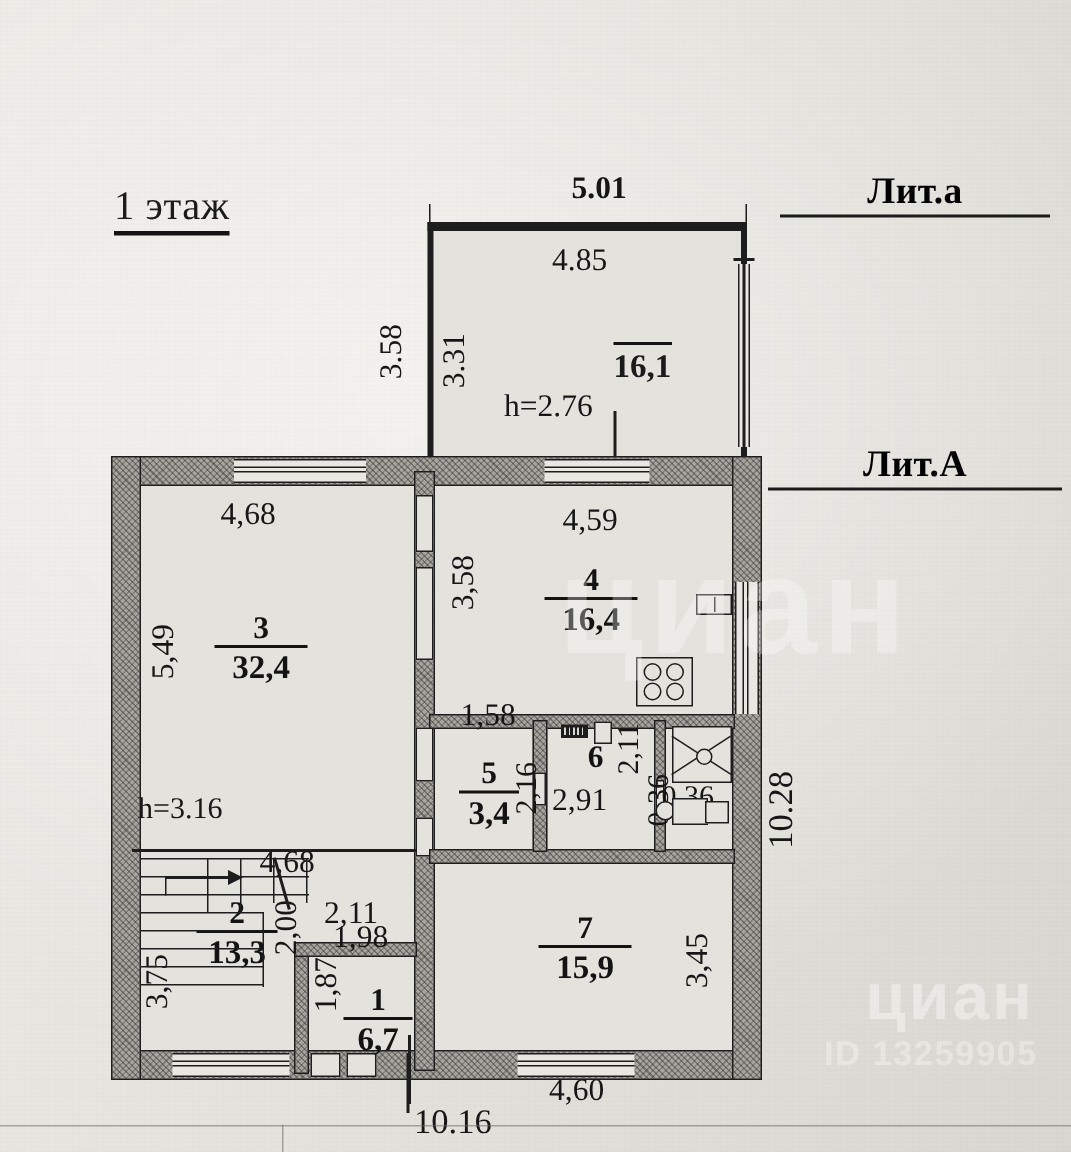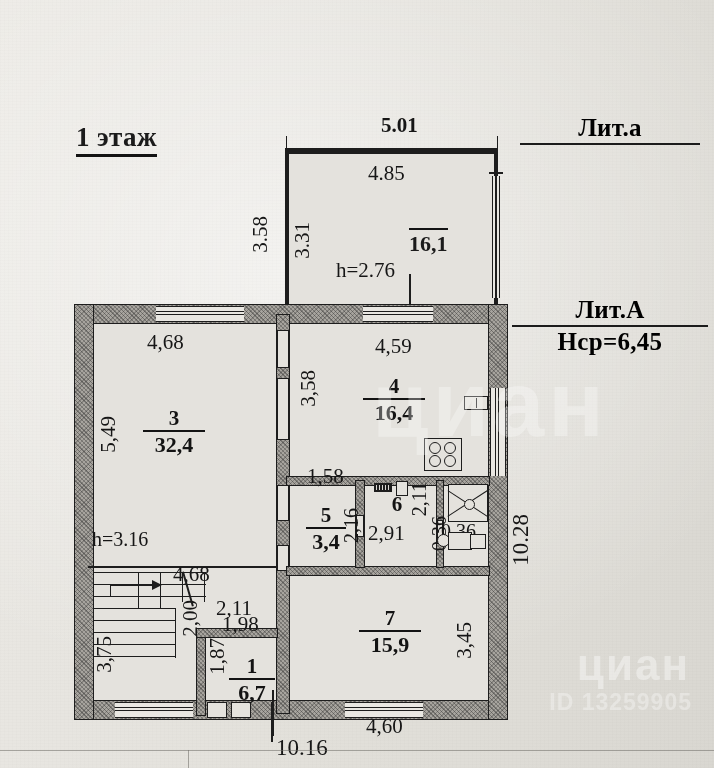--- a/index.html
+++ b/index.html
@@ -26,21 +26,21 @@
       repeating-linear-gradient(90deg, rgba(0,0,0,.04) 0 1px, rgba(255,255,255,0) 1px 4px);
   }
 
   
   .t{position:absolute;white-space:nowrap;color:#1b1b1b;}
   .serif{font-family:"Liberation Serif", serif;}
   .rot{writing-mode:vertical-rl;transform:rotate(180deg);}
 
   
   #title{
-    left:76px;top:122px;font-size:27px;font-weight:bold;
+    left:76px;top:122px;font-size:27px;font-weight:normal;
     letter-spacing:.4px;
     border-bottom:3px solid #131313;padding-bottom:1px;
     font-family:"Liberation Serif", serif;
   }
 
   
   .litblock{position:absolute;text-align:center;}
   .litblock .lt{font-size:25px;font-weight:bold;line-height:1.05;letter-spacing:.3px;}
   .litblock .lh{font-size:25px;font-weight:bold;line-height:1.12;letter-spacing:.3px;}
   .litblock .ln{border-top:2px solid #1b1b1b;margin:2px 0 1px 0;}
@@ -128,21 +128,20 @@
   <div class="t serif" id="title">1 этаж</div>
 
   <div class="litblock" style="left:520px;top:115px;width:180px;">
     <div class="lt">Лит.а</div>
     <div class="ln"></div>
   </div>
 
   <div class="litblock" style="left:512px;top:297px;width:196px;">
     <div class="lt">Лит.А</div>
     <div class="ln"></div>
-    <div class="lh">Hср=6,45</div>
   </div>
 
   <div class="roomfill" style="left:289px;top:152px;width:205px;height:152px;"></div>
 
   <div class="solid" style="left:285px;top:148px;width:213px;height:6px;"></div>
 
   <div class="solid" style="left:285px;top:148px;width:4px;height:158px;"></div>
 
   <div class="solid" style="left:494px;top:148px;width:4px;height:158px;"></div>
 
@@ -233,20 +232,25 @@
   <div class="t dimv rot" style="left:340px;top:508px;font-size:20px;">2,16</div>
 
   <div class="rlabel" style="left:369px;top:494px;width:56px;">
     <div class="num">6</div>
   </div>
   <div class="t dim" style="left:368px;top:521px;">2,91</div>
   <div class="t dimv rot" style="left:408px;top:482px;font-size:20px;">2,11</div>
   <div class="t dimv rot" style="left:428px;top:516px;font-size:20px;">0,36</div>
   <div class="t dim" style="left:441px;top:520px;font-size:20px;">0,36</div>
 
+  <div class="rlabel" style="left:127px;top:598px;width:62px;">
+    <div class="num">2</div>
+    <div class="bar" style="width:54px;"></div>
+    <div class="area">13,3</div>
+  </div>
   <div class="t dim" style="left:173px;top:562px;">4,68</div>
   <div class="t dimv rot" style="left:92px;top:636px;">3,75</div>
   <div class="t dimv rot" style="left:178px;top:600px;">2,00</div>
 
   <div class="t dim" style="left:216px;top:596px;">2,11</div>
   <div class="t dim" style="left:222px;top:612px;text-align:right;">1,98</div>
   <div class="t dimv rot" style="left:205px;top:638px;">1,87</div>
   <div class="rlabel" style="left:226px;top:656px;width:52px;">
     <div class="num">1</div>
     <div class="bar" style="width:46px;"></div>

